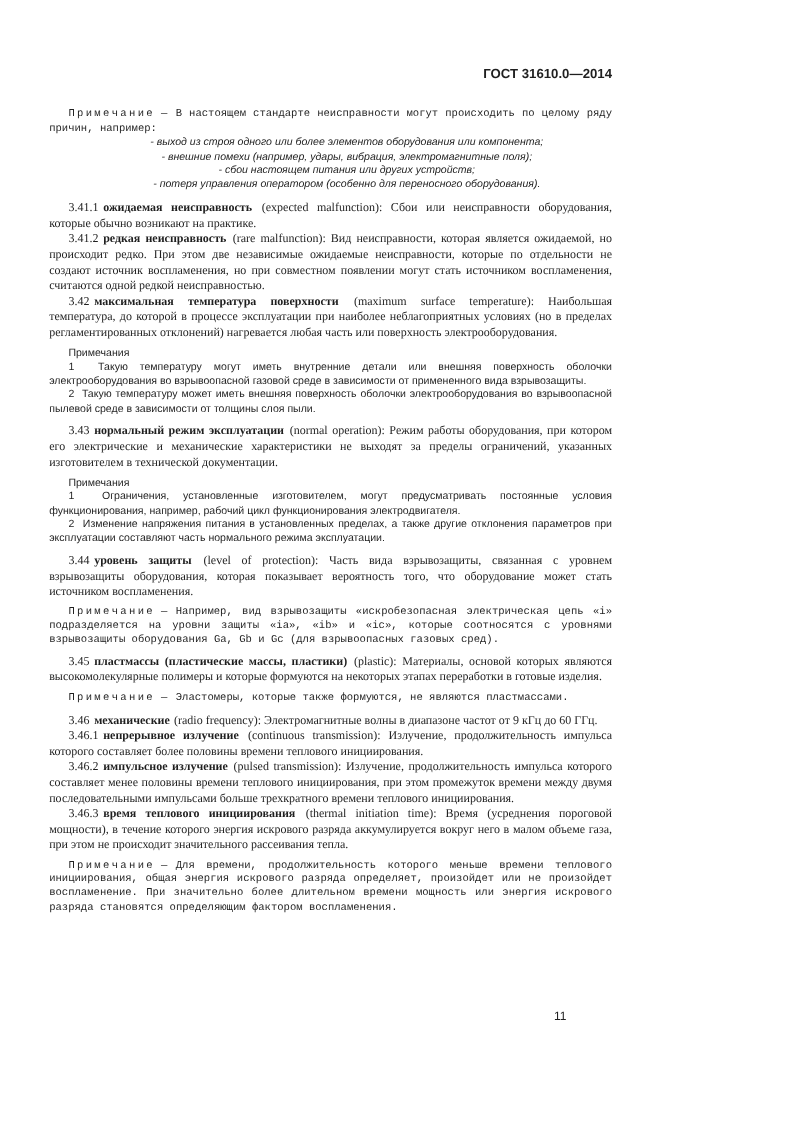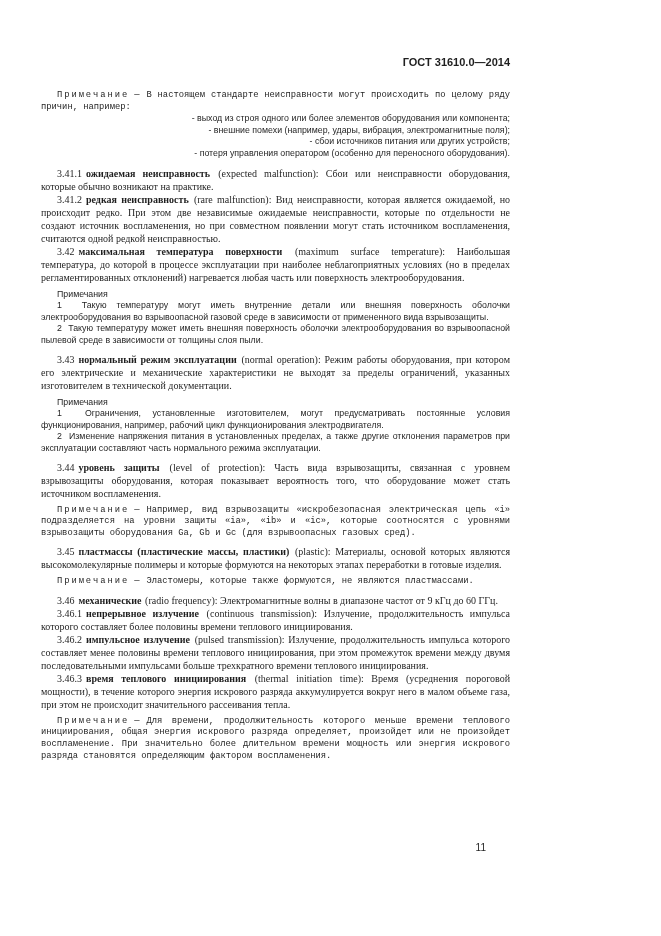--- a/index.html
+++ b/index.html
@@ -42,45 +42,46 @@
     margin: 5px 0 6px 0;
   }
   .note p {
     margin: 0;
   }
   .note p.lead { text-indent: 16px; font-family: Liberation Mono, monospace; }
   .note-label { letter-spacing: 0.22em; }
   .note-dash { margin: 0 7px 0 5px; }
   .note p.bullet {
     text-indent: 27px;
-    text-align: right;
+    text-align: center;
+    font-style: italic;
   }
   .note p.num-item { text-indent: 16px; }
   .notes-head { text-indent: 16px; }
   .intro-note { margin-top: 0; margin-bottom: 7px; }
   .page-number {
     position: absolute;
     top: 841px;
-    right: 65px;
+    right: 79px;
     font-size: 10px;
     line-height: 13px;
   }
 </style>
 </head>
 <body>
 
 <div class="page">
 
   <p class="doc-header">ГОСТ 31610.0—2014</p>
 
   <div class="note intro-note">
     <p class="lead"><span class="note-label">Примечание</span><span class="note-dash">—</span><span>В настоящем стандарте неисправности могут происходить по целому ряду причин, например:</span></p>
     <p class="bullet">-  выход из строя одного или более элементов оборудования или компонента;</p>
     <p class="bullet">-  внешние помехи (например, удары, вибрация, электромагнитные поля);</p>
-    <p class="bullet">-  сбои источников питания или других устройств;</p>
+    <p class="bullet">-  сбои настоящем питания или других устройств;</p>
     <p class="bullet">-  потеря управления оператором (особенно для переносного оборудования).</p>
   </div>
 
   <p class="body"><span class="tnum">3.41.1</span><b>ожидаемая неисправность</b> <span>(expected malfunction): Сбои или неисправности оборудования, которые обычно возникают на практике.</span></p>
 
   <p class="body"><span class="tnum">3.41.2</span><b>редкая неисправность</b> <span>(rare malfunction): Вид неисправности, которая является ожидаемой, но происходит редко. При этом две независимые ожидаемые неисправности, которые по отдельности не создают источник воспламенения, но при совместном появлении могут стать источником воспламенения, считаются одной редкой неисправностью.</span></p>
 
   <p class="body"><span class="tnum">3.42</span><b>максимальная температура поверхности</b> <span>(maximum surface temperature): Наибольшая температура, до которой в процессе эксплуатации при наиболее неблагоприятных условиях (но в пределах регламентированных отклонений) нагревается любая часть или поверхность электрооборудования.</span></p>
 
   <div class="note">

